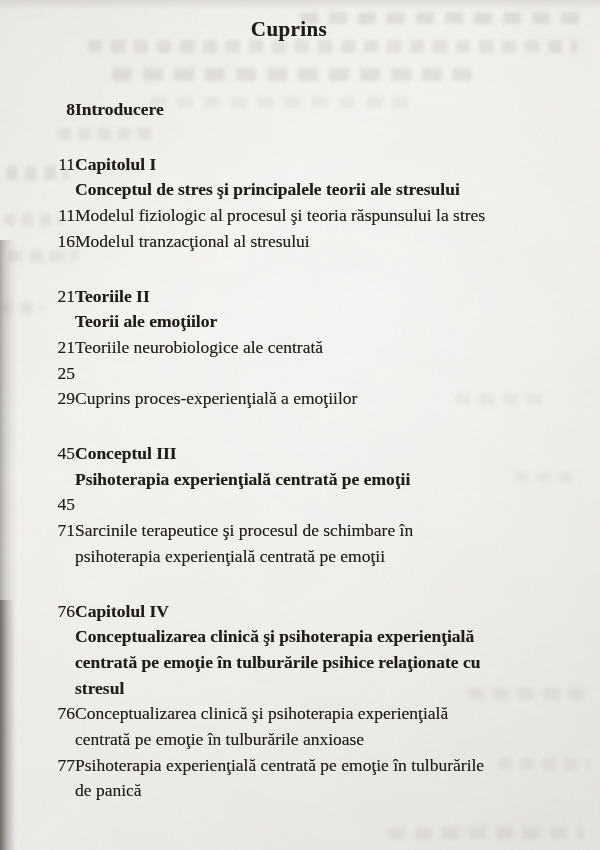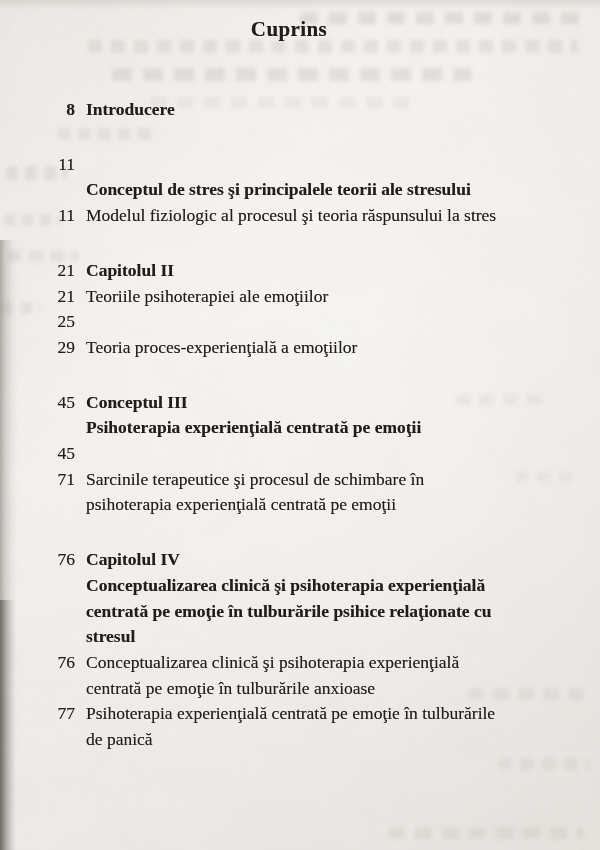--- a/index.html
+++ b/index.html
@@ -48,21 +48,21 @@
     font-size: 21px;
     font-weight: bold;
     letter-spacing: 0.4px;
     text-shadow: 0 0 0.5px rgba(33,30,26,0.55);
   }
   .toc { position: absolute; top: 97px; left: 0; right: 0; z-index: 3; }
   .toc-section { margin-top: 29px; }
   .toc-section:first-child { margin-top: 0; }
   .toc-row { display: flex; font-size: 17.5px; line-height: 25.7px; text-shadow: 0 0 0.5px rgba(33,30,26,0.5); }
   .row-num { flex: 0 0 75px; text-align: right; }
-  .row-text { margin-left: 11px; width: 494px; white-space: pre-line; }
+  .row-text { width: 494px; white-space: pre-line; }
   .bold { font-weight: bold; }
 </style>
 </head>
 <body>
 
 <div class="page">
 
   <div class="smudge" style="top:12px;  left:300px; width:283px; height:12px; --a:18px; --b:29px; --o:0.30;"></div>
   <div class="smudge" style="top:40px;  left:88px;  width:490px; height:13px; --a:14px; --b:23px; --o:0.26;"></div>
   <div class="smudge" style="top:68px;  left:112px; width:360px; height:13px; --a:20px; --b:31px; --o:0.28;"></div>
@@ -83,45 +83,54 @@
   <div class="toc" id="toc-root">
       <div class="toc-section">
         <div class="toc-row">
           <span class="row-num bold">8</span>
           <span class="row-text bold">Introducere</span>
         </div>
       </div>
       <div class="toc-section">
         <div class="toc-row">
           <span class="row-num">11</span>
+          <span class="row-text bold">Capitolul I</span>
         </div>
         <div class="toc-row">
           <span class="row-num"></span>
           <span class="row-text bold">Conceptul de stres şi principalele teorii ale stresului</span>
         </div>
         <div class="toc-row">
           <span class="row-num">11</span>
           <span class="row-text">Modelul fiziologic al procesul şi teoria răspunsului la stres</span>
         </div>
+        <div class="toc-row">
+          <span class="row-num">16</span>
+          <span class="row-text">Modelul tranzacţional al stresului</span>
+        </div>
       </div>
       <div class="toc-section">
         <div class="toc-row">
           <span class="row-num">21</span>
-          <span class="row-text bold">Capitolul II</span>
+          <span class="row-text bold">Teoriile II</span>
+        </div>
+        <div class="toc-row">
+          <span class="row-num"></span>
+          <span class="row-text bold">Teorii ale emoţiilor</span>
         </div>
         <div class="toc-row">
           <span class="row-num">21</span>
-          <span class="row-text">Teoriile psihoterapiei ale emoţiilor</span>
+          <span class="row-text">Teoriile neurobiologice ale centrată</span>
         </div>
         <div class="toc-row">
           <span class="row-num">25</span>
         </div>
         <div class="toc-row">
           <span class="row-num">29</span>
-          <span class="row-text">Teoria proces-experienţială a emoţiilor</span>
+          <span class="row-text">Cuprins proces-experienţială a emoţiilor</span>
         </div>
       </div>
       <div class="toc-section">
         <div class="toc-row">
           <span class="row-num">45</span>
           <span class="row-text bold">Conceptul III</span>
         </div>
         <div class="toc-row">
           <span class="row-num"></span>
           <span class="row-text bold">Psihoterapia experienţială centrată pe emoţii</span>

